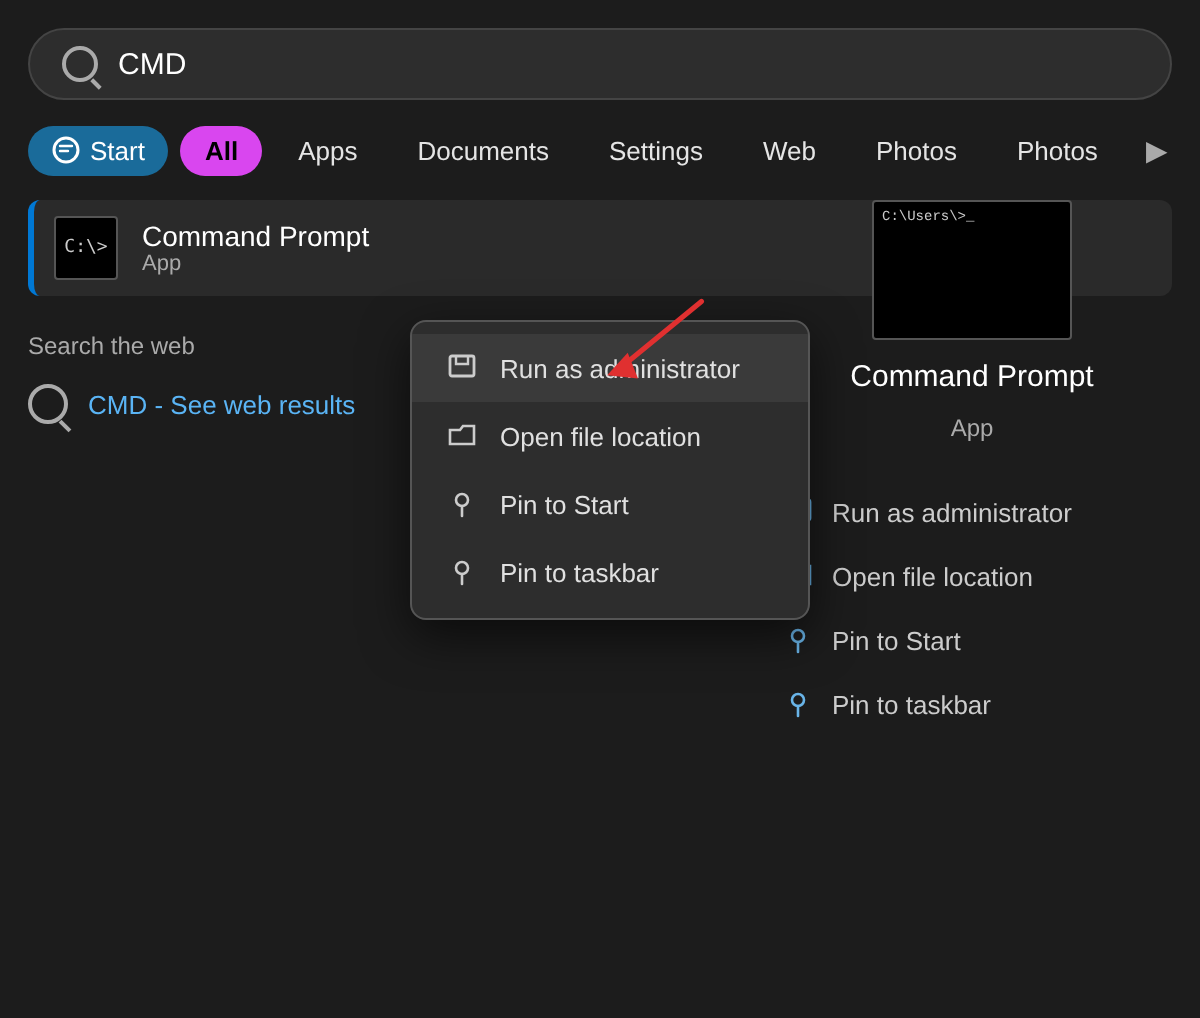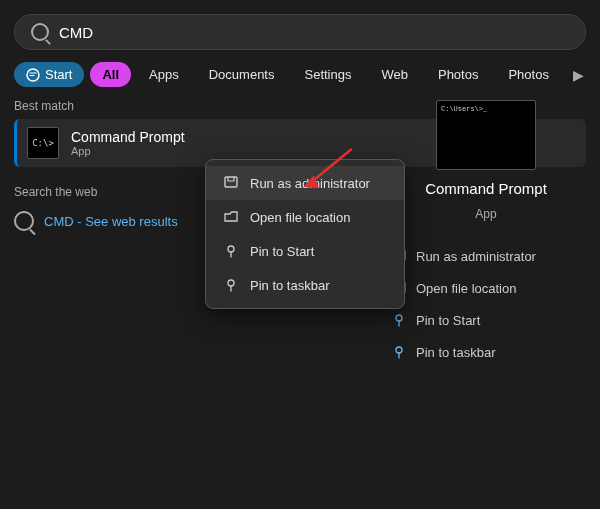--- a/index.html
+++ b/index.html
@@ -320,21 +320,20 @@
   </div>
   <div class="tab">
     <span>Photos</span>
   </div>
   <div class="tab-play">▶</div>
   <div class="tab-more">⋯</div>
 
 </div>
 
 <div class="content">
-  <div class="section-label">Best match</div>
 
   <div class="best-match-item">
     <div class="cmd-icon-small">C:\&gt;</div>
     <div class="match-info">
       <div class="match-name">Command Prompt</div>
       <div class="match-type">App</div>
     </div>
   </div>
 
   <div class="web-search">

